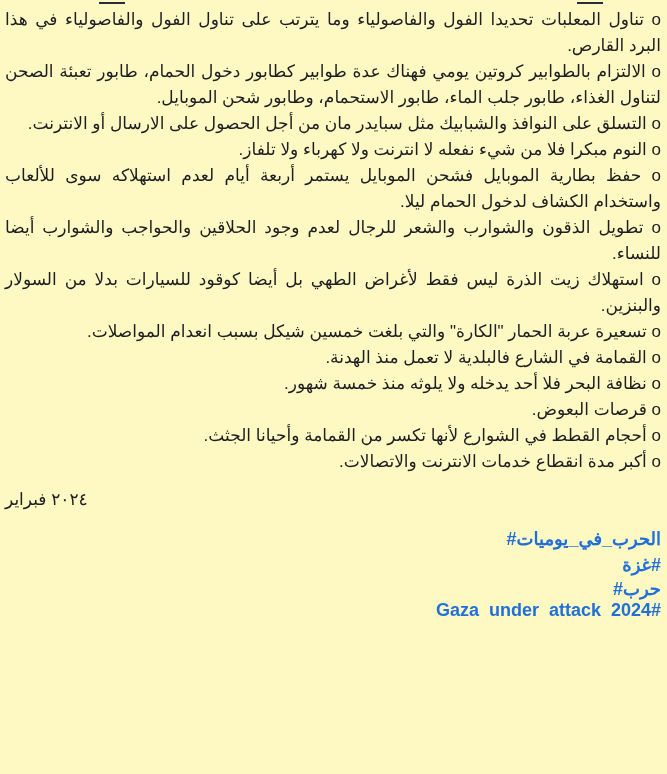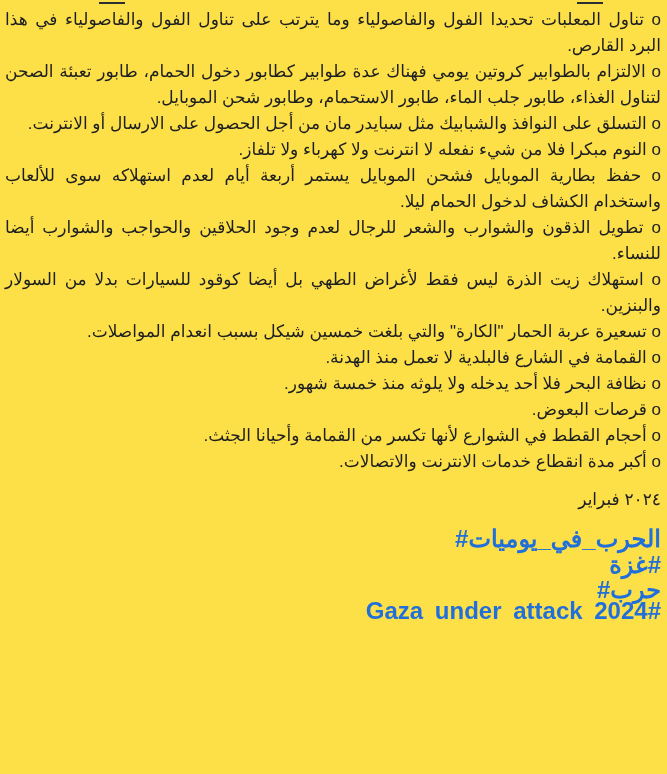--- a/index.html
+++ b/index.html
@@ -8,21 +8,21 @@
     background: #ffffff;
     font-family: "Liberation Sans", sans-serif;
     color: #1c1e21;
     overflow: hidden;
   }
   .page {
     box-sizing: border-box;
     width: 667px; height: 774px;
     padding: 0 6px 0 5px;
     overflow: hidden;
-    background: #fde047;
+    background: #fef9c3;
   }
   
   .clip-top {
     position: relative;
     height: 7px;
     overflow: hidden;
   }
   .clip-top .marks {
     position: absolute; top: 2px; left: 0;
     width: 26px; height: 2px; background: #2a2d31;
@@ -35,30 +35,30 @@
   .bullets p {
     margin: 0;
     direction: rtl;
     text-align: justify;
     font-size: 17px;
     line-height: 26px;
     letter-spacing: 0;
   }
   .date-line {
     direction: ltr;
-    text-align: right;
+    text-align: left;
     font-size: 17px;
     line-height: 26px;
     margin-top: 12px;
   }
   .tags { margin-top: 13px; }
   .tag {
     direction: ltr;
     text-align: right;
-    font-size: 24px;
+    font-size: 18px;
     line-height: 26px;
     font-weight: 600;
     color: #216fdb;
     cursor: pointer;
   }
   .tag.align-left { text-align: right; }
   .tag.gap-above { margin-top: 1px; }
   .tag.small-pitch { line-height: 21px; }
   .tag.wide-words { word-spacing: 5px; font-weight: 700; }
   .tok { unicode-bidi: isolate; }

